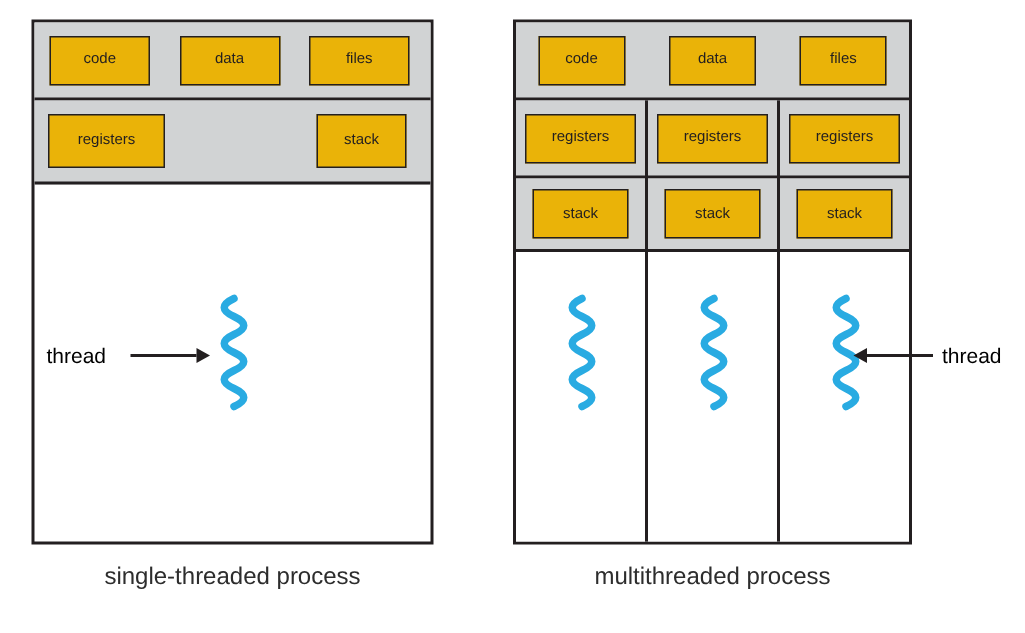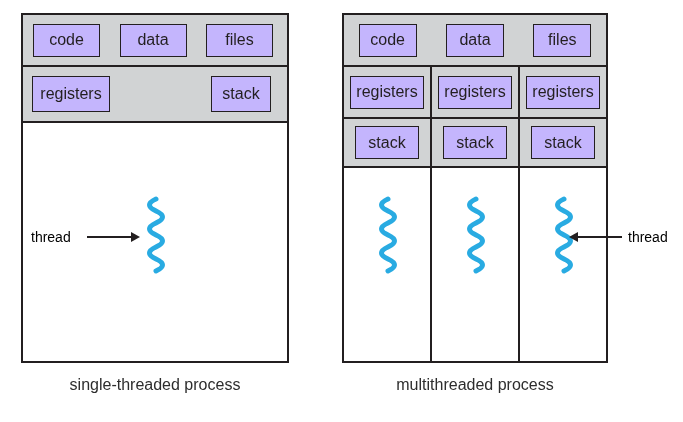--- a/index.html
+++ b/index.html
@@ -15,23 +15,23 @@
   .pbox-right{left:342px;width:266px;}
 
   .band{
     background:#d1d3d4;border-bottom:2px solid #231f20;box-sizing:border-box;
     display:flex;align-items:center;
   }
   .band1{height:52px;justify-content:space-between;padding:0 14px 0 10px;}
   .band2{height:56px;justify-content:space-between;padding:0 16px 0 9px;}
 
   .wcell{
-    background:#c4b5fd;border:1.5px solid #231f20;box-sizing:border-box;
+    background:#eab308;border:1.5px solid #231f20;box-sizing:border-box;
     display:flex;align-items:center;justify-content:center;
-    font-size:16px;line-height:1;white-space:nowrap;
+    font-size:10px;line-height:1;white-space:nowrap;
   }
   .cell-top{width:67px;height:33px;}
   .cell-reg-l{width:78px;height:36px;}
   .cell-stk-l{width:60px;height:36px;}
 
   .band1-right{padding:0;justify-content:stretch;}
   .third{flex:1 1 0;display:flex;align-items:center;justify-content:center;}
   .cell-top-r{width:58px;height:33px;}
 
   .cols{display:flex;height:294px;}

